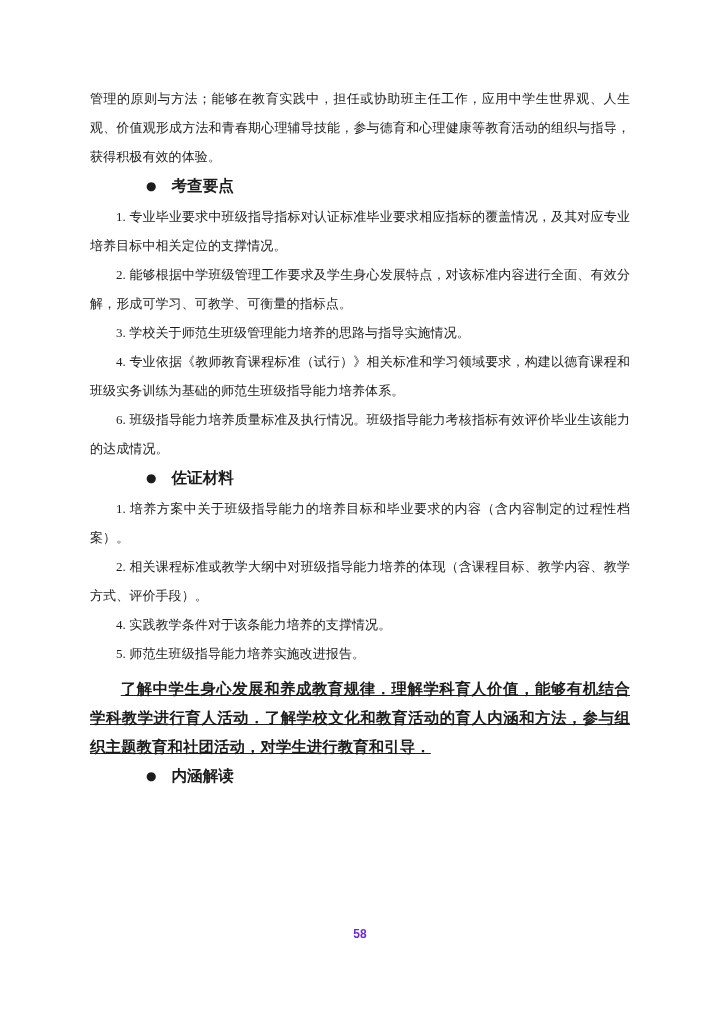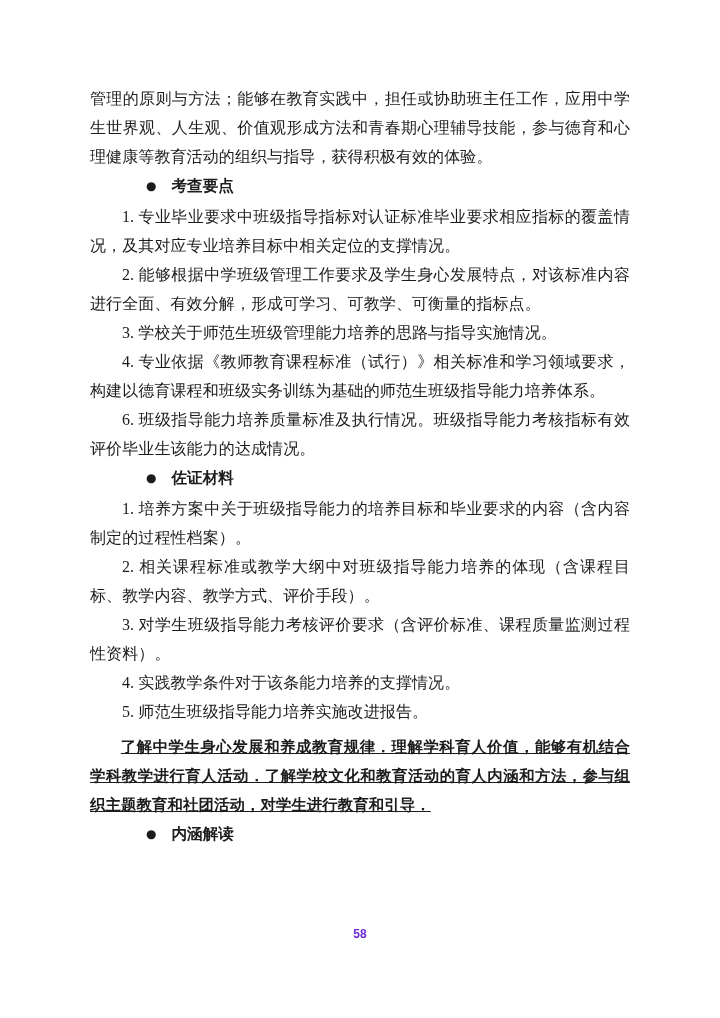--- a/index.html
+++ b/index.html
@@ -18,21 +18,21 @@
     background: #ffffff;
   }
   .content {
     position: absolute;
     left: 90px;
     top: 84px;
     width: 540px;
   }
   p.para {
     margin: 0;
-    font-size: 16px;
+    font-size: 13px;
     line-height: 29px;
     text-align: justify;
     text-justify: inter-character;
     letter-spacing: 0.1px;
   }
   p.para.indent { text-indent: 2em; }
   .bullet-line {
     padding-left: 56px;
     line-height: 29px;
     font-size: 15.6px;
@@ -90,21 +90,20 @@
     <p class="para indent">4. 专业依据《教师教育课程标准（试行）》相关标准和学习领域要求，构建以德育课程和班级实务训练为基础的师范生班级指导能力培养体系。</p>
     <p class="para indent">6. 班级指导能力培养质量标准及执行情况。班级指导能力考核指标有效评价毕业生该能力的达成情况。</p>
 
     <div class="bullet-line">
       <span class="bullet-glyph">●</span>
       <span>佐证材料</span>
     </div>
 
     <p class="para indent">1. 培养方案中关于班级指导能力的培养目标和毕业要求的内容（含内容制定的过程性档案）。</p>
     <p class="para indent">2. 相关课程标准或教学大纲中对班级指导能力培养的体现（含课程目标、教学内容、教学方式、评价手段）。</p>
-    <p class="para indent">3. 对学生班级指导能力考核评价要求（含评价标准、课程质量监测过程性资料）。</p>
     <p class="para indent">4. 实践教学条件对于该条能力培养的支撑情况。</p>
     <p class="para indent">5. 师范生班级指导能力培养实施改进报告。</p>
 
 
     <p class="para indent bold-para">了解中学生身心发展和养成教育规律．理解学科育人价值，能够有机结合学科教学进行育人活动．了解学校文化和教育活动的育人内涵和方法，参与组织主题教育和社团活动，对学生进行教育和引导．</p>
 
     <div class="bullet-line">
       <span class="bullet-glyph">●</span>
       <span>内涵解读</span>
     </div>

